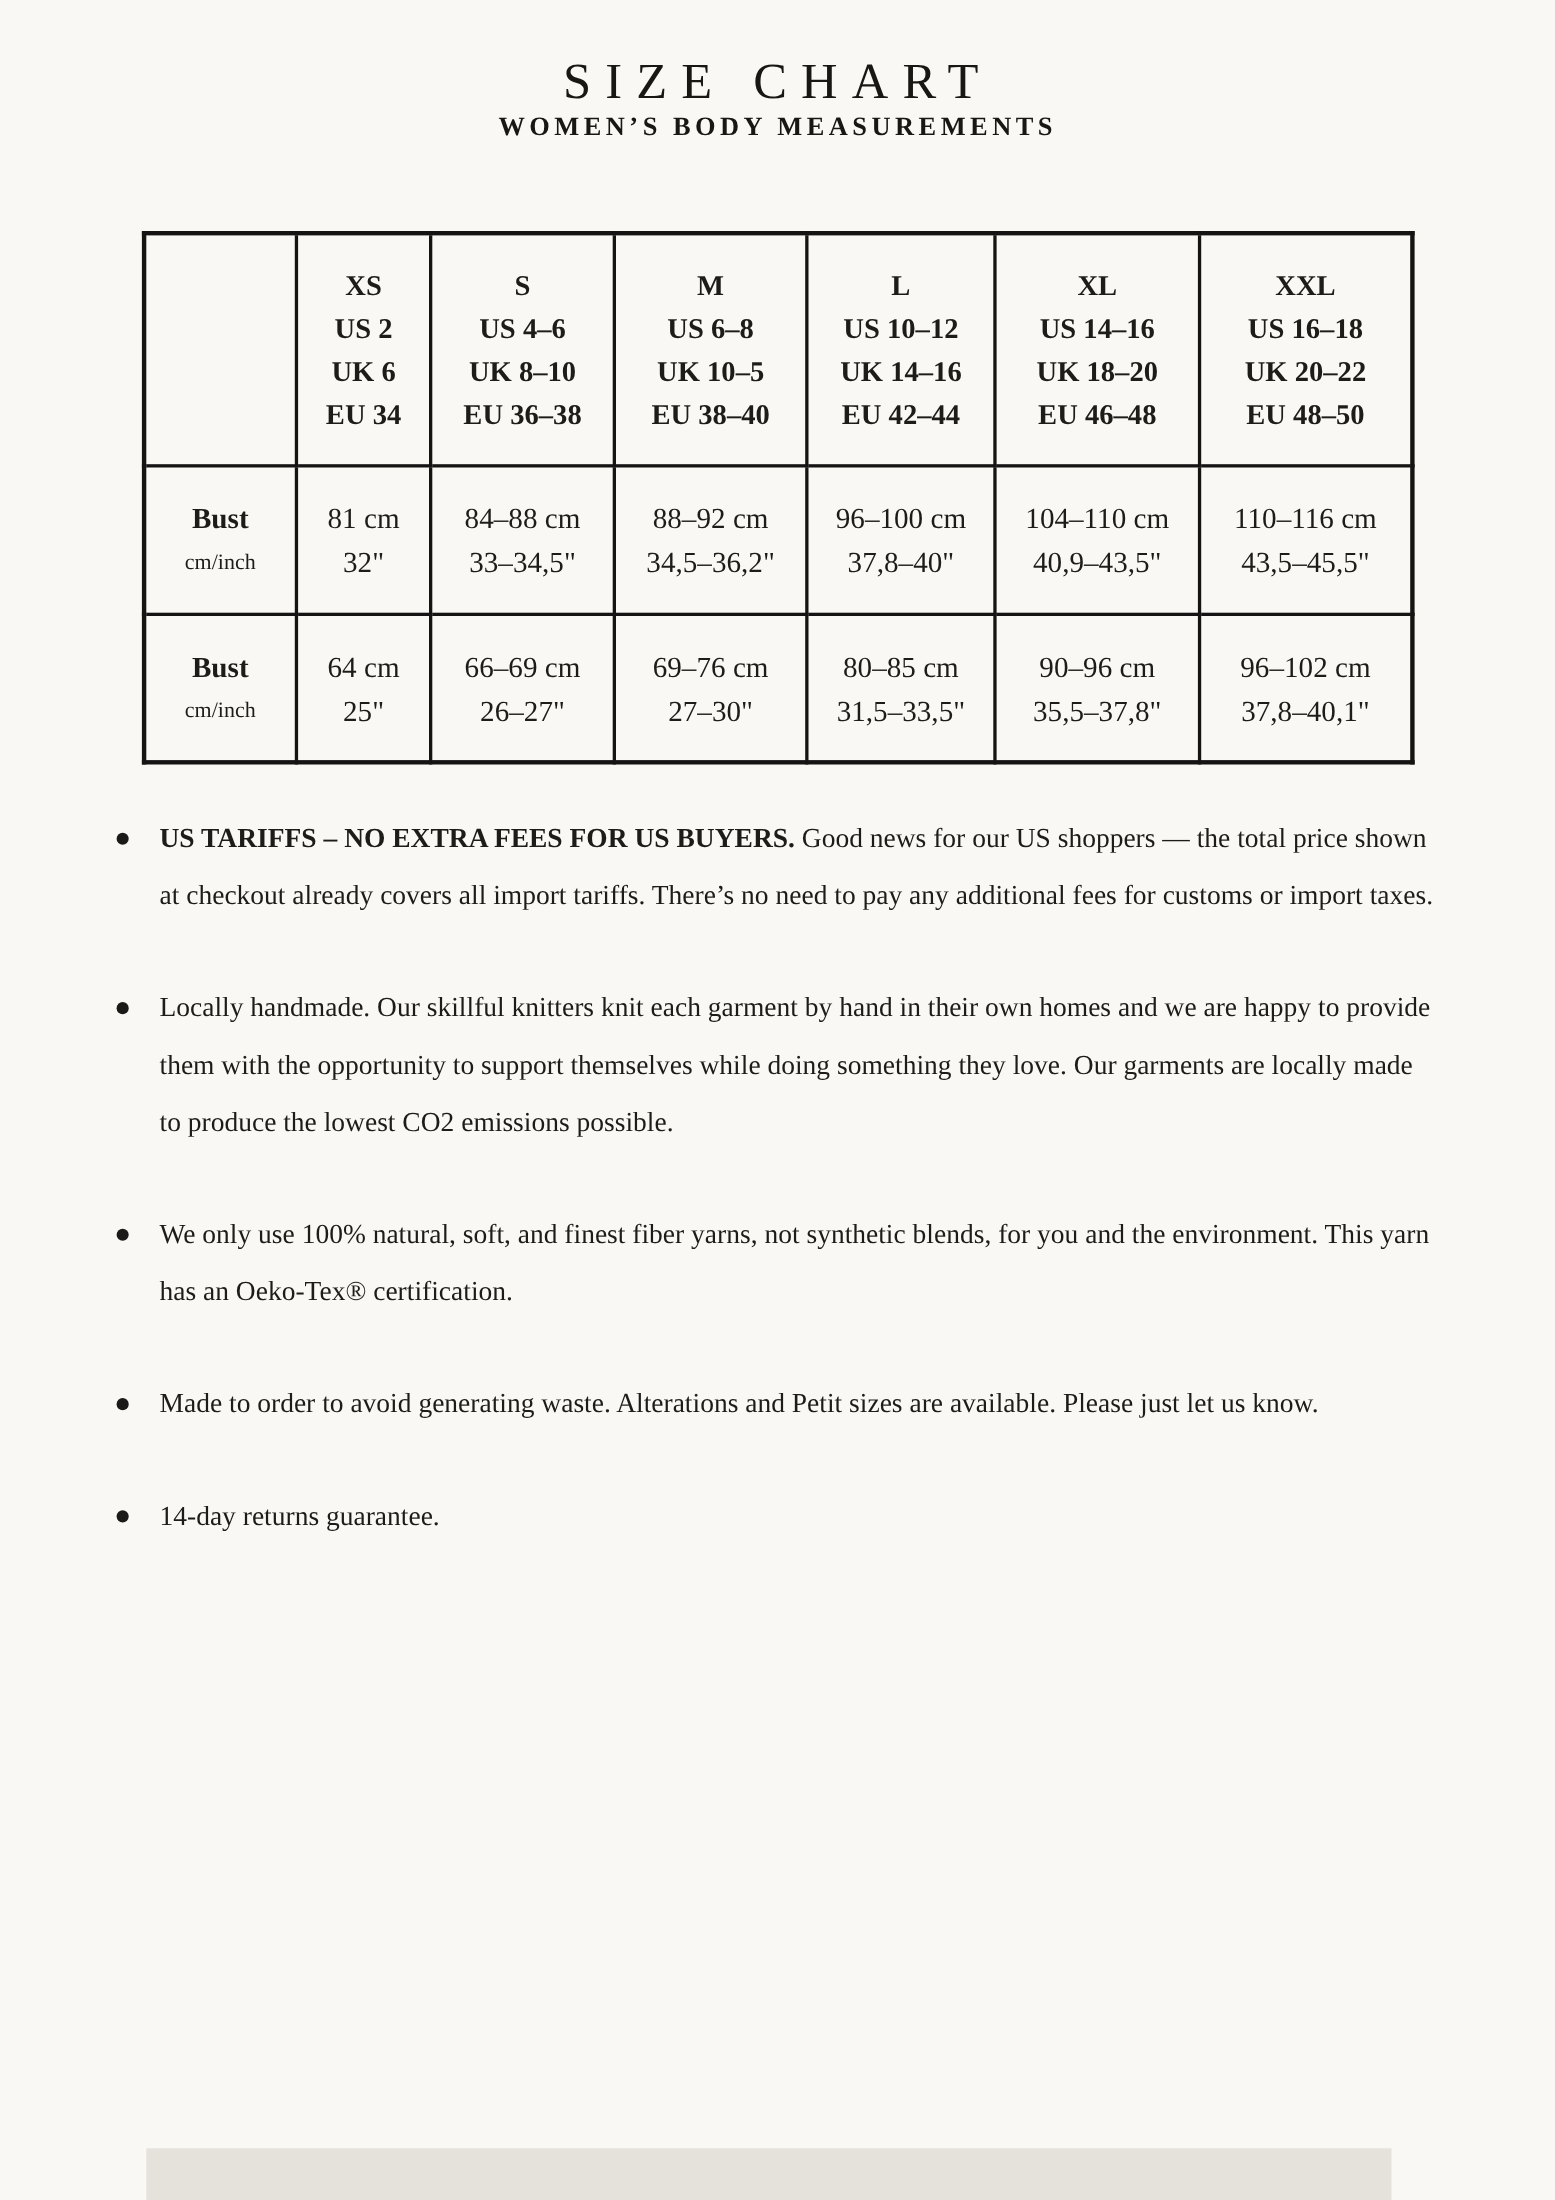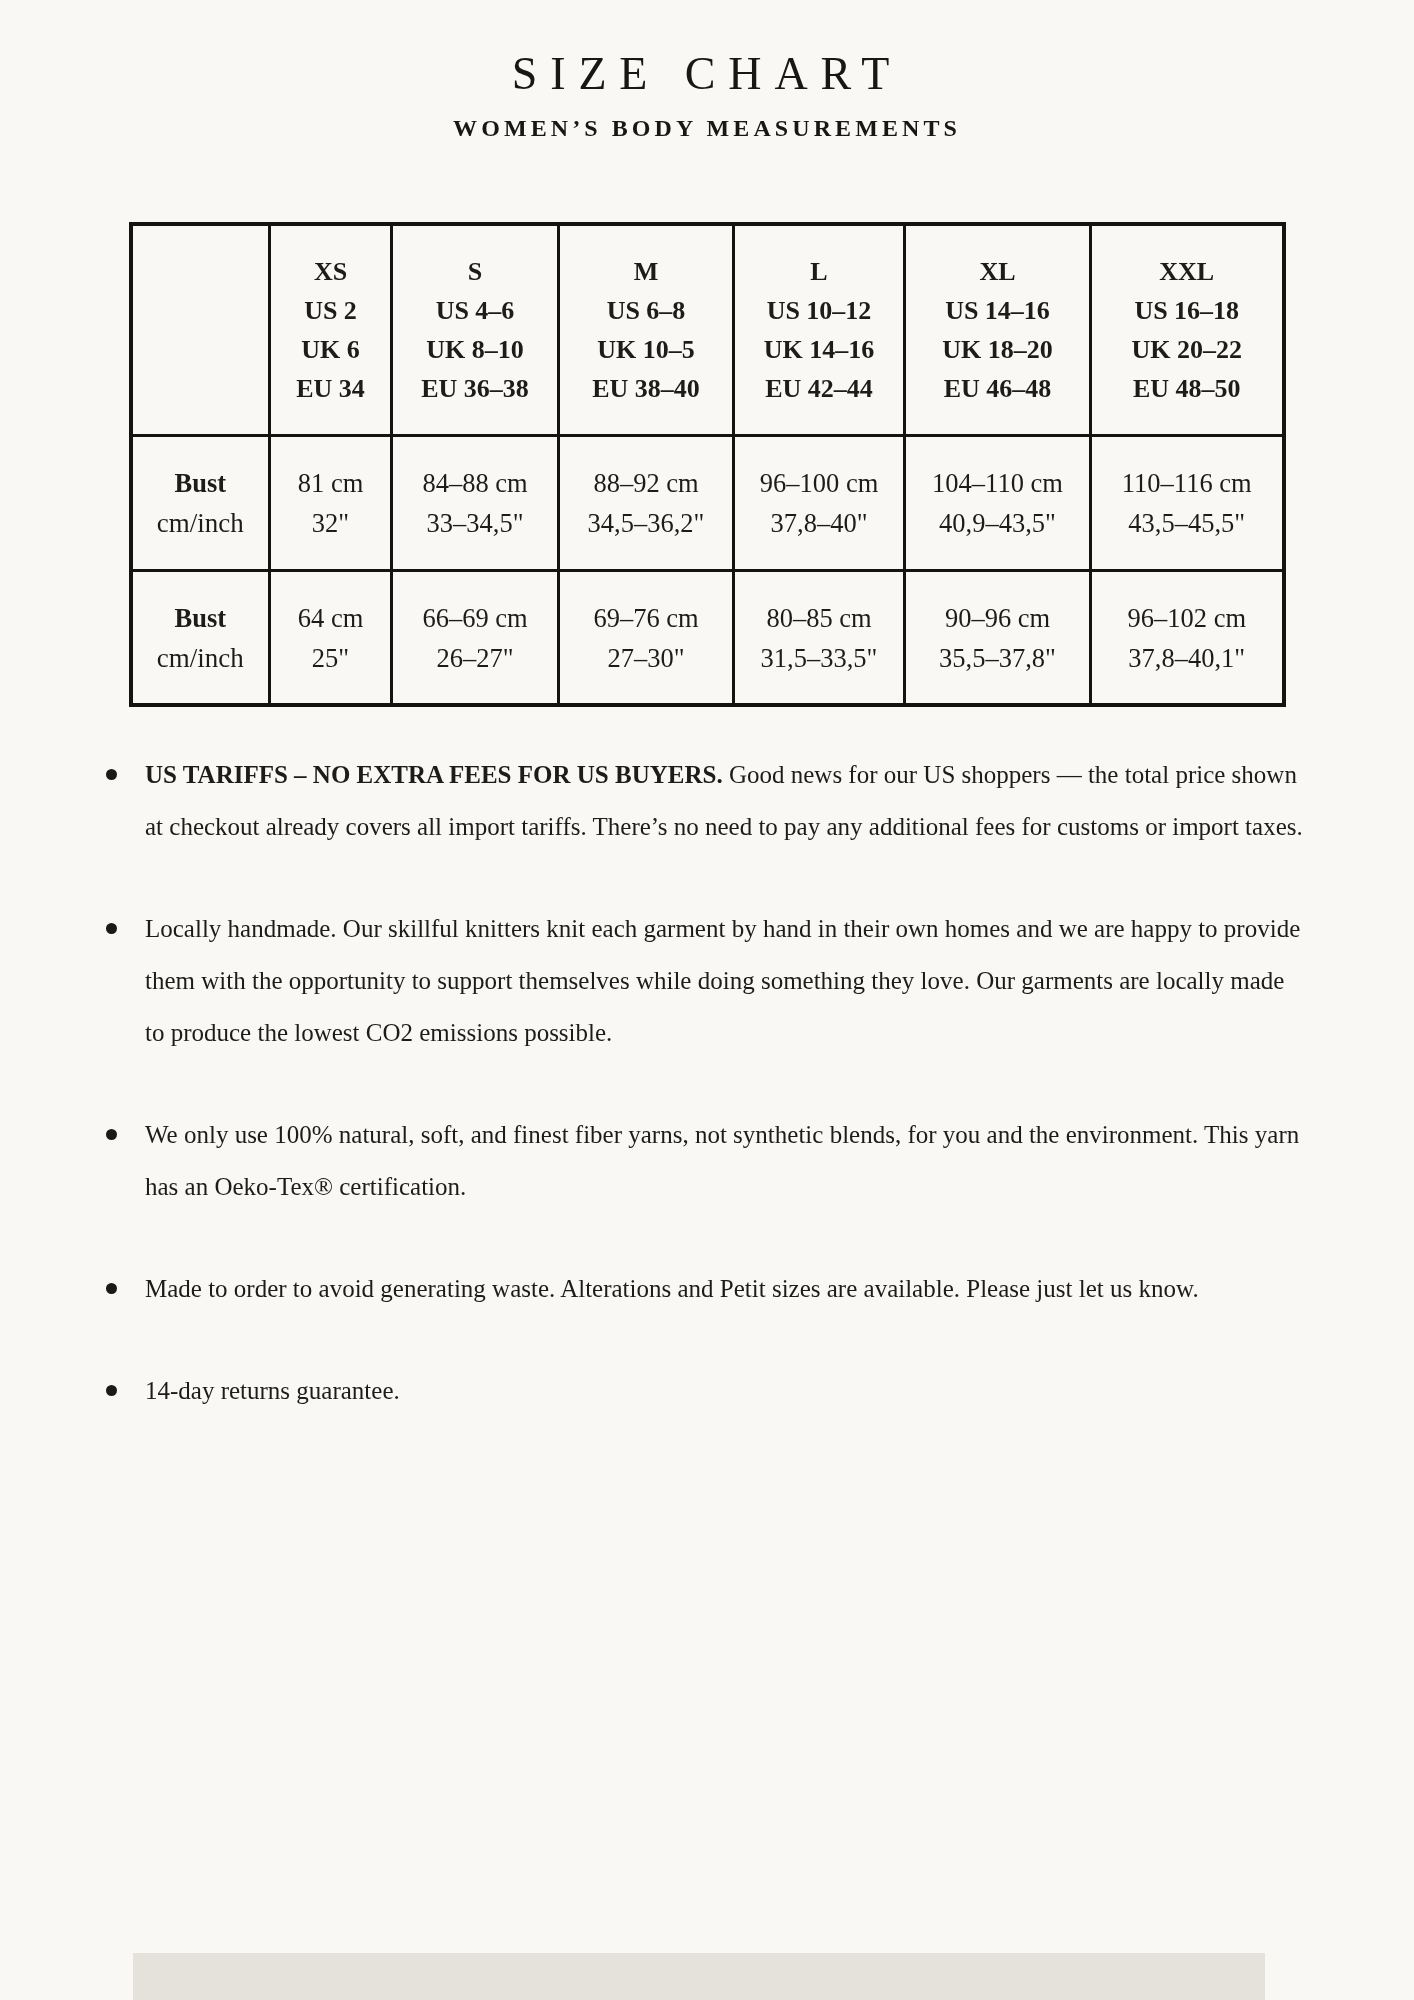--- a/index.html
+++ b/index.html
@@ -22,21 +22,21 @@
   .title{
     text-align:center;
     font-size:46px;
     line-height:1.2;
     letter-spacing:.28em;
     font-weight:400;
     color:#181714;
   }
   .subtitle{
     text-align:center;
-    margin-top:12px;
+    margin-top:0;
     font-size:24px;
     line-height:1.3;
     font-weight:700;
     letter-spacing:.17em;
     color:#181714;
   }
 
   table.size-table{
     border-collapse:collapse;
     margin:78px auto 0 auto;
@@ -49,21 +49,21 @@
     vertical-align:middle;
     padding:0;
     font-weight:400;
   }
   table.size-table{border:4px solid var(--table_border);}
   tr.hdr-row{height:211px;}
   tr.data-row{height:135px;}
   .hdr-line{font-size:26px;line-height:39px;font-weight:700;}
   .cell-line{font-size:26.5px;line-height:40px;}
   .row-label-main{font-size:26.5px;line-height:40px;font-weight:700;}
-  .row-label-unit{font-size:27px;line-height:40px;font-weight:400;}
+  .row-label-unit{font-size:20px;line-height:40px;font-weight:400;}
 
   .bullets{
     margin:42px 0 0 106px;
     width:1202px;
   }
   .bullet-item{
     display:flex;
     align-items:flex-start;
     margin-bottom:50px;
   }

